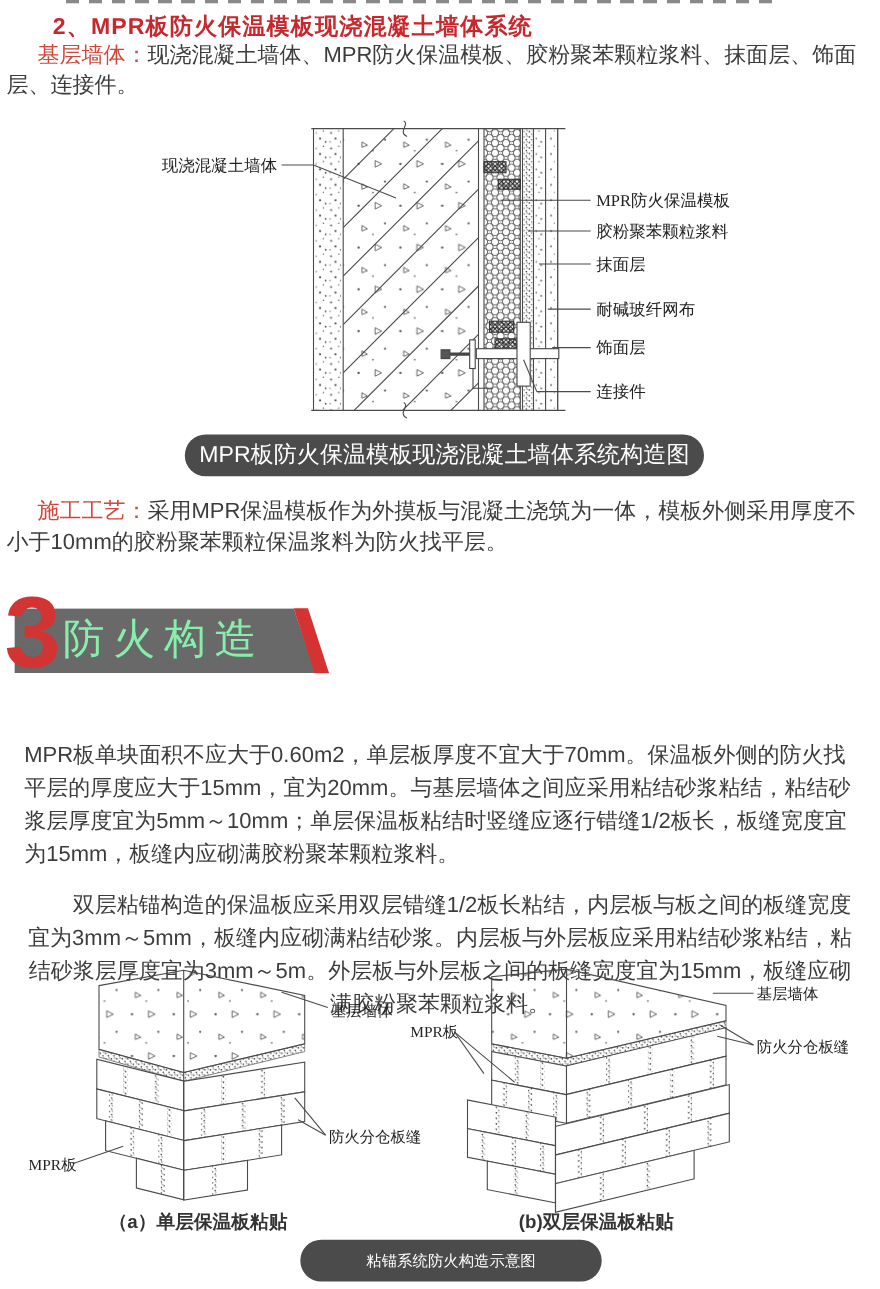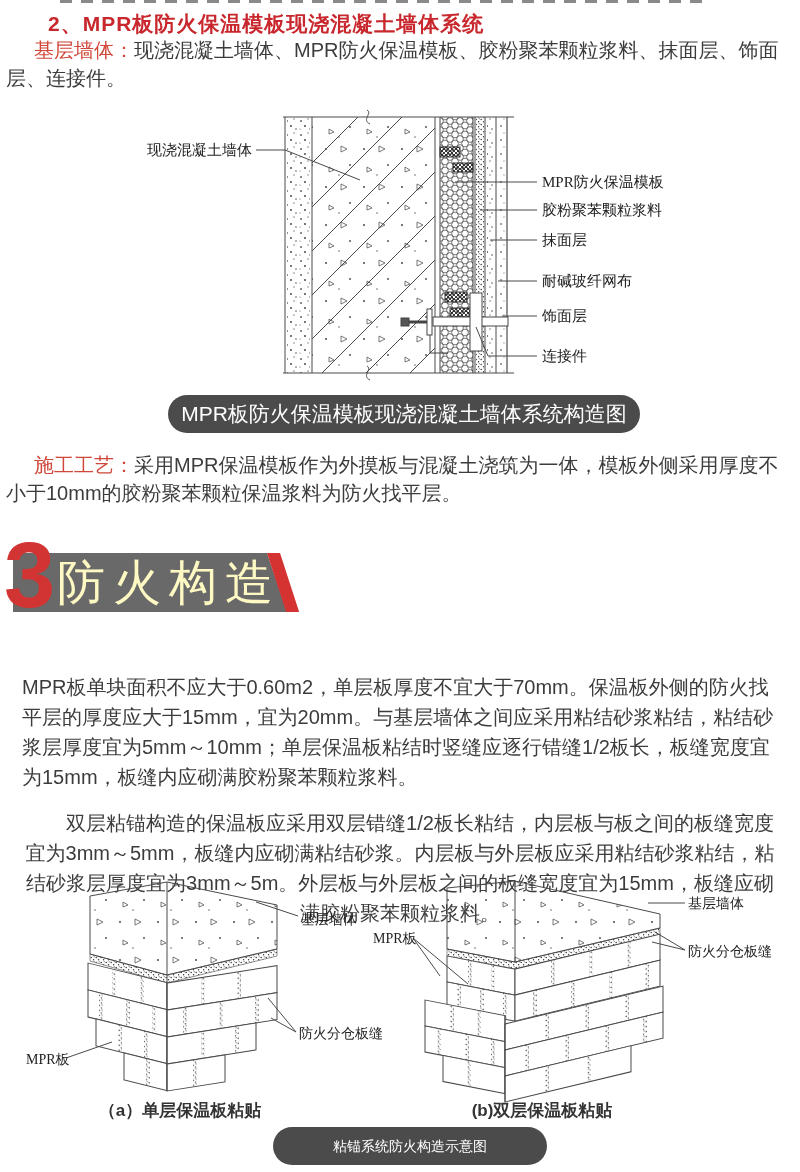--- a/index.html
+++ b/index.html
@@ -12,21 +12,21 @@
   .compo{top:36px;line-height:28px;text-indent:28px;}
   .process{top:438px;line-height:28px;text-indent:28px;margin-top:13px;}
   .redlab{color:#d0483a;}
   .pill{position:absolute;background:#4b4b4b;color:#fff;border-radius:19px;text-align:center;
         font-size:21px;line-height:38px;height:38px;}
   .pill1{top:395px;left:168px;width:472px;}
   .pill2{top:1127px;left:273px;width:274px;font-size:14px;}
   .s3num{position:absolute;top:533px;left:4px;font-size:92px;line-height:84px;font-weight:700;color:#d23434;}
   .banner{position:absolute;top:553px;left:13px;width:274px;height:59px;background:#696969;
         clip-path:polygon(0 0,calc(100% - 20px) 0,100% 100%,0 100%);}
-  .banner span{display:block;color:#fef9c3;font-size:48px;line-height:59px;padding-left:44px;letter-spacing:8px;}
+  .banner span{display:block;color:#86efac;font-size:38px;line-height:59px;padding-left:44px;letter-spacing:8px;}
   .stripe{position:absolute;top:553px;left:267px;width:13px;height:59px;background:#d53232;
         transform:skewX(18deg);transform-origin:0 0;}
   .h3sub{position:absolute;top:634px;left:40px;font-size:20px;font-weight:bold;color:#c8282d;}
   .paras{position:absolute;top:656px;left:6px;width:788px;font-size:20px;line-height:30px;}
   .paras p{margin:16px;}
   .paras .indent{text-indent:2em;text-align:center;}
   svg text{font-family:"Liberation Serif","DejaVu Serif",serif;fill:#222;}
   svg text.cap{font-family:"Liberation Sans","DejaVu Sans",sans-serif;font-weight:bold;fill:#333;}
   .wallsvg{position:absolute;top:103px;left:130px;}
   .cornsvg{position:absolute;top:876px;left:0;}

